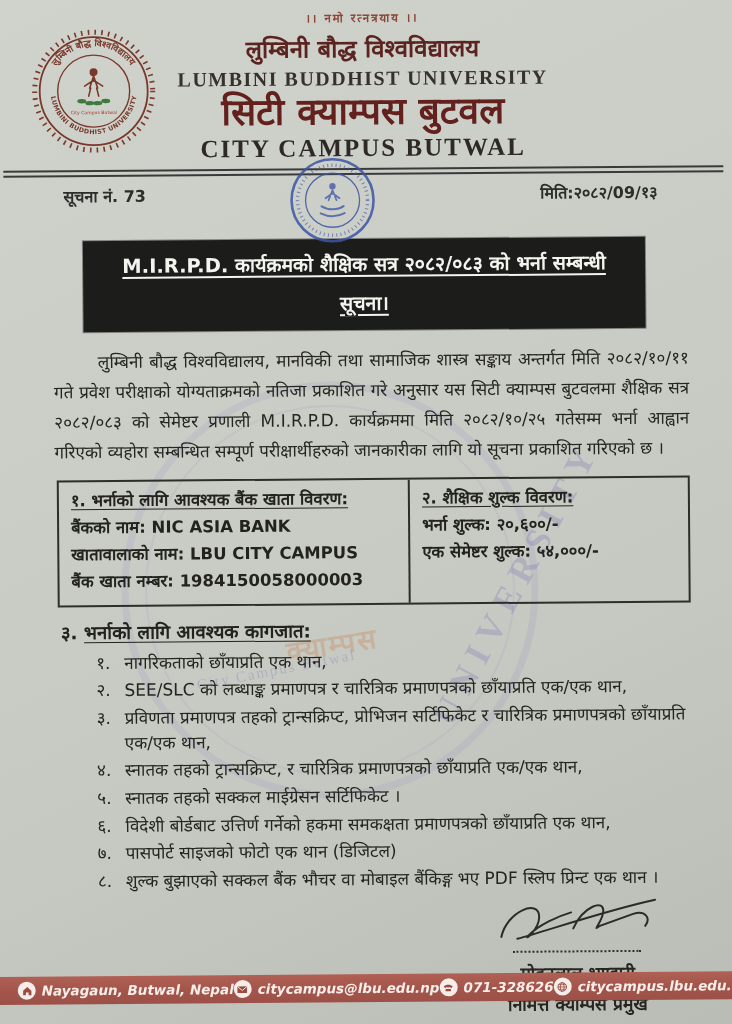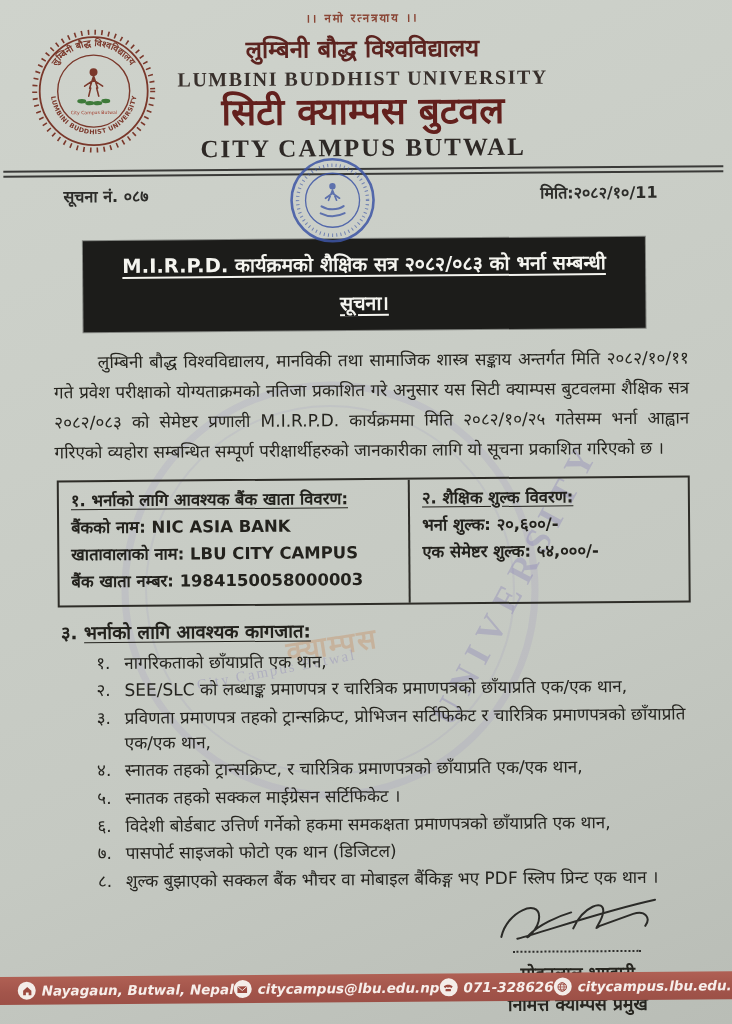--- a/index.html
+++ b/index.html
@@ -97,22 +97,22 @@
       <div class="invocation">।। नमो रत्नत्रयाय ।।</div>
       <div class="uni-np">लुम्बिनी बौद्ध विश्वविद्यालय</div>
       <div class="uni-en">LUMBINI BUDDHIST UNIVERSITY</div>
       <div class="campus-np">सिटी क्याम्पस बुटवल</div>
       <div class="campus-en">CITY CAMPUS BUTWAL</div>
       <div class="rule first"></div>
       <div class="rule second"></div>
     </div>
 
     <div class="meta-row">
-      <span>सूचना नं. ०८७</span>
-      <span>मिति:२०८२/१०/11</span>
+      <span>सूचना नं. 73</span>
+      <span>मिति:२०८२/09/१३</span>
     </div>
 
     <div class="banner">
       <div class="b1">M.I.R.P.D. कार्यक्रमको शैक्षिक सत्र २०८२/०८३ को भर्ना सम्बन्धी</div>
       <div class="b2">सूचना।</div>
     </div>
 
     <div class="para">लुम्बिनी बौद्ध विश्वविद्यालय, मानविकी तथा सामाजिक शास्त्र सङ्काय अन्तर्गत मिति २०८२/१०/११ गते प्रवेश परीक्षाको योग्यताक्रमको नतिजा प्रकाशित गरे अनुसार यस सिटी क्याम्पस बुटवलमा शैक्षिक सत्र २०८२/०८३ को सेमेष्टर प्रणाली M.I.R.P.D. कार्यक्रममा मिति २०८२/१०/२५ गतेसम्म भर्ना आह्वान गरिएको व्यहोरा सम्बन्धित सम्पूर्ण परीक्षार्थीहरुको जानकारीका लागि यो सूचना प्रकाशित गरिएको छ ।</div>
 
     <div class="bank-table">

